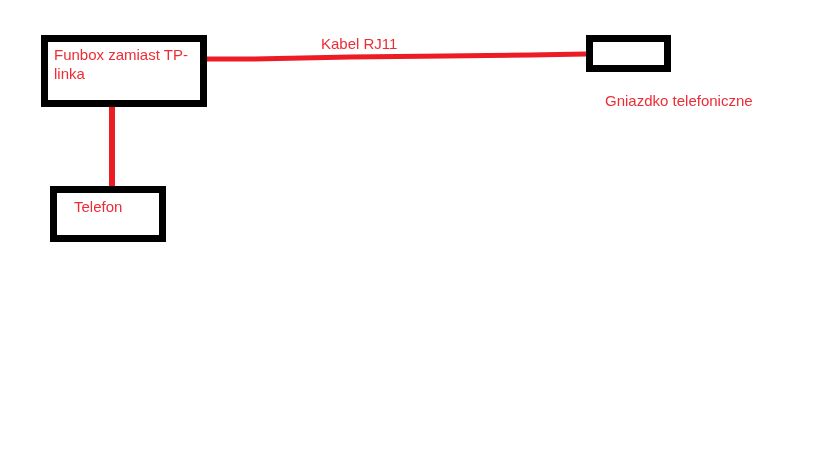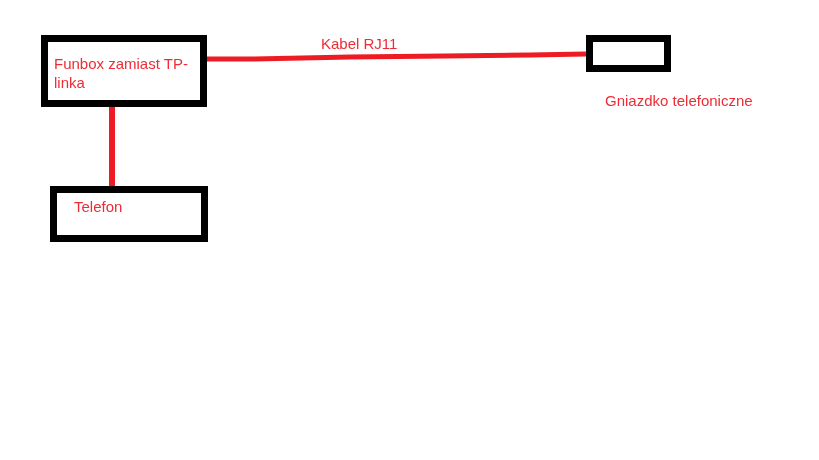--- a/index.html
+++ b/index.html
@@ -30,26 +30,26 @@
     background: #ffffff;
     color: #ed2c36;
     font-size: 15px;
     line-height: 19px;
   }
   .node-funbox {
     left: 41px;
     top: 35px;
     width: 166px;
     height: 72px;
-    padding: 12px 6px;
+    padding: 3px 6px;
   }
   .node-telefon {
     left: 50px;
     top: 186px;
-    width: 158px;
+    width: 116px;
     height: 56px;
     padding: 4px 6px 4px 17px;
   }
   .node-socket {
     left: 586px;
     top: 35px;
     width: 85px;
     height: 37px;
   }
   .float-label {

